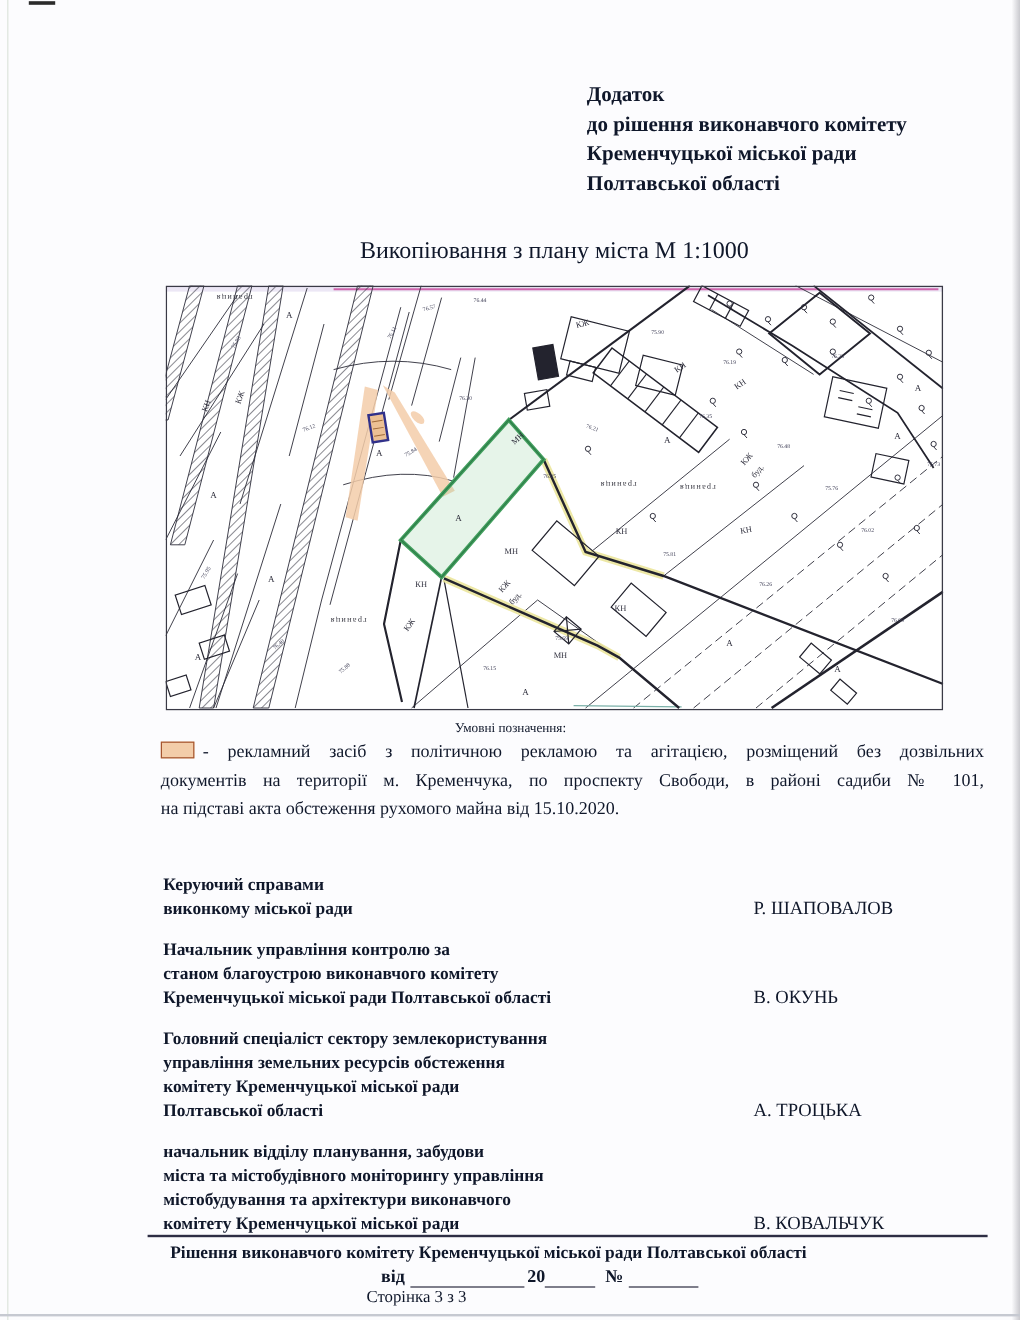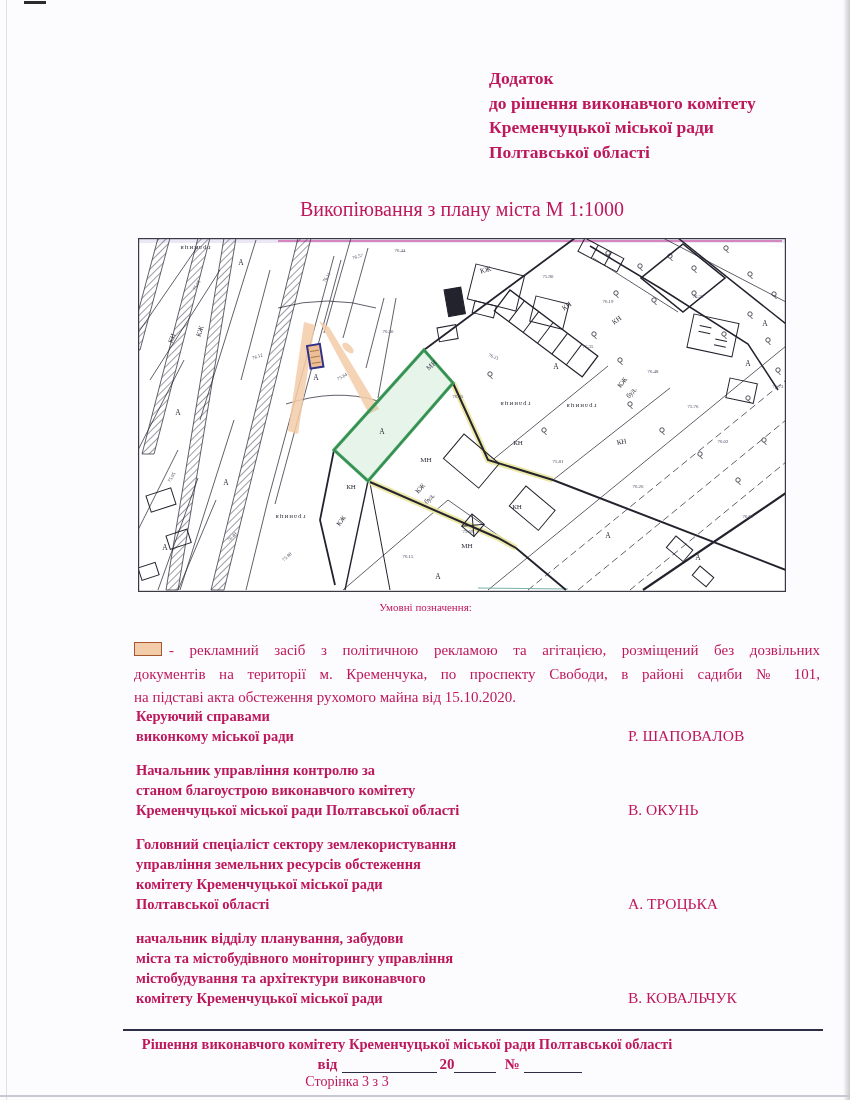--- a/index.html
+++ b/index.html
@@ -1,41 +1,41 @@
 <!DOCTYPE html>
 <html><head>
 <meta charset="utf-8">
 <style>
   html,body{margin:0;padding:0;background:#e8e8ea;}
   .page{position:relative;width:850px;height:1100px;margin:0 auto;background:#fcfcfe;
-        overflow:hidden;font-family:"Liberation Serif","DejaVu Serif",serif;color:#be185d;}
+        overflow:hidden;font-family:"Liberation Serif","DejaVu Serif",serif;color:#0f172a;}
   .abs{position:absolute;}
   
   .top-dash{left:24px;top:1px;width:22px;height:3px;background:#2b2b2b;}
   .right-strip{right:0;top:0;width:7px;height:1100px;background:linear-gradient(to right,#fcfcfe,#c9c9ce);}
   .bottom-line{left:0;top:1095px;width:850px;height:2px;background:#c6c9d1;}
   .left-line{left:6px;top:0;width:1px;height:1100px;background:#dde4dd;}
   
   .header-block{left:489px;top:66px;font-weight:bold;font-size:17.5px;line-height:24.5px;white-space:nowrap;}
   
   .map-title{left:138px;top:198px;width:648px;text-align:center;font-size:20px;}
   
   .map-wrap{left:138px;top:238px;width:648px;height:354px;background:#ffffff;}
   .mlabel{font-family:"Liberation Serif",serif;font-size:7px;fill:#2e2e3c;text-anchor:middle;}
   .mlabel.big{font-size:7.5px;}
   .mlabel.street{font-size:6.8px;letter-spacing:1.1px;fill:#35353f;}
   .melev{font-family:"Liberation Serif",serif;font-size:4.8px;fill:#45455c;text-anchor:middle;}
   
   .legend-heading{left:138px;top:601px;width:575px;text-align:center;font-size:11px;}
-  .legend-paragraph{left:134px;top:639px;width:686px;font-size:15px;line-height:23.5px;}
+  .legend-paragraph{left:134px;top:616px;width:686px;font-size:15px;line-height:23.5px;}
   .legend-line.just{text-align:justify;text-align-last:justify;}
   .swatch{display:inline-block;width:26px;height:12px;border:1.5px solid #a6552f;
           vertical-align:-1px;margin-right:7px;}
   
-  .signatures{left:136px;top:706px;width:648px;}
+  .signatures{left:136px;top:728px;width:648px;}
   .sig{display:flex;align-items:flex-end;margin-bottom:14px;}
   .sig-left{width:492px;font-weight:bold;font-size:14.5px;line-height:20px;}
   .sig-name{font-weight:normal;font-size:15.5px;white-space:nowrap;line-height:20px;}
   
   .footer-rule{left:123px;top:1029px;width:700px;height:2px;background:#2e2e44;}
   .decision-line{left:0;top:1036px;width:850px;text-align:center;font-weight:bold;font-size:14.5px;transform:translateX(-18px);}
   .date-row{left:0;top:1056px;width:850px;display:flex;justify-content:center;align-items:flex-end;
             font-weight:bold;font-size:15px;transform:translateX(25px);}
   .date-row .u{display:inline-block;border-bottom:1.5px solid #2c2c40;height:15px;}
   .u1{width:95px;margin:0 2px 0 5px;}

